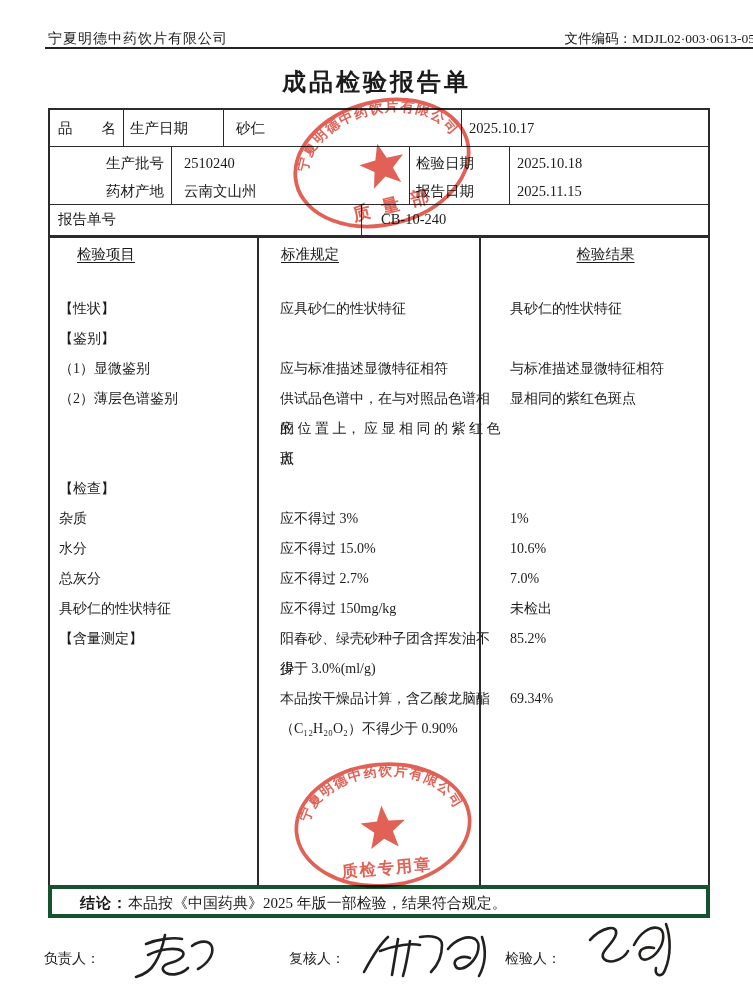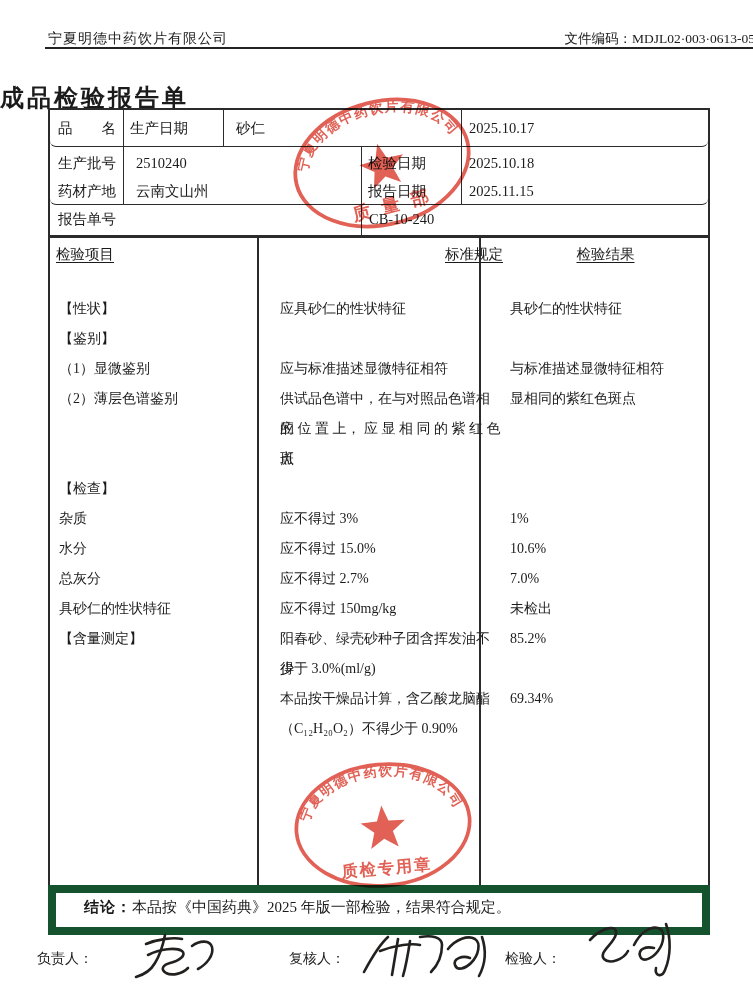--- a/index.html
+++ b/index.html
@@ -4,60 +4,60 @@
 <style>
   * { margin:0; padding:0; box-sizing:border-box; }
   html,body { width:753px; height:999px; background:#ffffff; }
   body { font-family:"Liberation Serif","DejaVu Serif",serif; color:#1b1b1b; position:relative; overflow:hidden; }
   .doc { position:absolute; inset:0; }
 
   
   .hdr-left { position:absolute; left:48px; top:30px; font-size:14px; letter-spacing:1px; }
   .hdr-right { position:absolute; right:-2px; top:30px; font-size:13.5px; white-space:nowrap; }
   .hdr-rule { position:absolute; left:45px; right:0; top:47px; height:2px; background:#222; }
-  .title { position:absolute; left:0; right:0; top:66px; font-size:24px; font-weight:bold; letter-spacing:3px;margin-top:16px; }
+  .title { position:absolute; left:0; right:0; top:66px; text-align:center; font-size:24px; font-weight:bold; letter-spacing:3px; }
 
   
   .info-table { position:absolute; left:48px; top:108px; width:662px; border:2px solid #2b2b2b; background:transparent; }
-  .it-row { display:flex; border-bottom:1.5px solid #2b2b2b;border-radius:6px; }
+  .it-row { display:flex; border-bottom:1.5px solid #2b2b2b; }
   .it-row:last-child { border-bottom:none; }
   .it-cell { border-right:1.5px solid #2b2b2b; font-size:14.5px; }
   .it-cell:last-child { border-right:none; }
   .r1 { height:37px; }
   .r1 .it-cell { line-height:36px; }
-  .r2 { height:58px; }
+  .r2 { height:58px;padding-left:48px; }
   .r2 .it-cell { padding-top:2px; }
   .r2 .line { height:28px; line-height:28px; }
-  .r3 { height:30px; }
+  .r3 { height:30px;gap:12px; }
   .r3 .it-cell { line-height:28px; }
   .w-label1 { width:74px; padding-left:8px; }
   .w-val1   { width:238px; padding-left:12px; }
   .w-label2 { width:100px; padding-left:6px; }
   .w-val2   { flex:1; padding-left:7px; }
   .w-half1  { width:312px; padding-left:8px; }
   .w-half2  { flex:1; padding-left:7px; }
 
   
   .main-table { position:absolute; left:48px; top:236px; width:662px; height:649px; border:2px solid #2b2b2b; border-bottom:none; }
   .vline { position:absolute; top:0; bottom:0; width:1.5px; background:#2b2b2b; }
   .vline.v1 { left:207px; }
   .vline.v2 { left:429px; }
   .mt-head { display:flex; height:32px; line-height:32px; font-size:14.5px; }
   .mt-head .h { text-decoration:underline; text-underline-offset:3px; }
   .mt-spacer { height:24px; }
   .mt-row { display:flex; height:30px; line-height:30px; font-size:14px; }
   .mt-c0 { width:230px; padding-left:9px; }
   .mt-c1 { width:222px; padding-left:0; }
   .mt-c2 { flex:1; padding-left:8px; }
-  .hc0 { width:231px; padding-left:6px; }
-  .hc1 { width:222px; text-align:right; }
+  .hc0 { width:231px; padding-left:27px; }
+  .hc1 { width:222px; text-align:left; }
   .hc2 { flex:1; text-align:center; }
 
   
-  .conclusion { position:absolute; left:48px; top:885px; width:662px; height:50px; border:8px solid #14532d; line-height:29px; font-size:15px; padding-left:28px; }
+  .conclusion { position:absolute; left:48px; top:885px; width:662px; height:33px; border:4px solid #14532d; line-height:29px; font-size:15px; padding-left:28px; }
   .conclusion b { letter-spacing:1px; }
 
   
   .stamp { position:absolute; mix-blend-mode:multiply; opacity:.88; pointer-events:none; }
   .stamp-top { left:286px; top:92px; width:192px; height:142px; transform:rotate(-14deg); }
   .stamp-bottom { left:286px; top:755px; width:194px; height:140px; transform:rotate(-5deg); }
   .stamp svg { width:100%; height:100%; }
 
   
   .sig-label { position:absolute; font-size:14px; top:950px; }
@@ -214,21 +214,21 @@
       <ellipse cx="100" cy="75" rx="93" ry="65" fill="none" stroke="#dd4b3e" stroke-width="4"></ellipse>
       <path id="arcBottom" d="M 21.2,65.8 A 80,53 0 0 1 178.8,65.8" fill="none"></path>
       <text font-size="14.5" fill="#dd4b3e" font-weight="bold" letter-spacing="1.5">
         <textPath href="#arcBottom" startOffset="50%" text-anchor="middle">宁夏明德中药饮片有限公司</textPath>
       </text>
       <polygon fill="#dd4b3e" points="100,54 106.2,70.7 123.8,71.4 110,82.4 114.8,99.4 100,89.8 85.2,99.4 90,82.4 76.2,71.4 93.8,70.7"></polygon>
       <text x="100" y="127" font-size="17.5" fill="#dd4b3e" font-weight="bold" text-anchor="middle" letter-spacing="2">质检专用章</text>
     </svg>
   </div>
 
-  <div class="sig-label" style="left:37px;">负责人：</div>
+  <div class="sig-label" style="left:44px;">负责人：</div>
   <svg class="sig-svg" style="left:118px; top:928px;" width="118" height="58" viewBox="0 0 118 58">
     <path d="M28,16 C40,11 56,9 64,11"></path>
     <path d="M47,7 C45,17 42,27 37,35 C33,42 25,47 18,49"></path>
     <path d="M30,27 C42,21 58,19 64,23 C69,27 61,33 52,35 C45,37 42,41 48,45 C54,48 64,46 70,40"></path>
     <path d="M74,18 C82,12 92,12 94,19 C96,27 89,36 80,41"></path>
   </svg>
 
   <div class="sig-label" style="left:289px;">复核人：</div>
   <svg class="sig-svg" style="left:352px; top:930px;" width="150" height="54" viewBox="0 0 150 54">
     <path d="M12,42 C19,29 28,14 36,7"></path>

